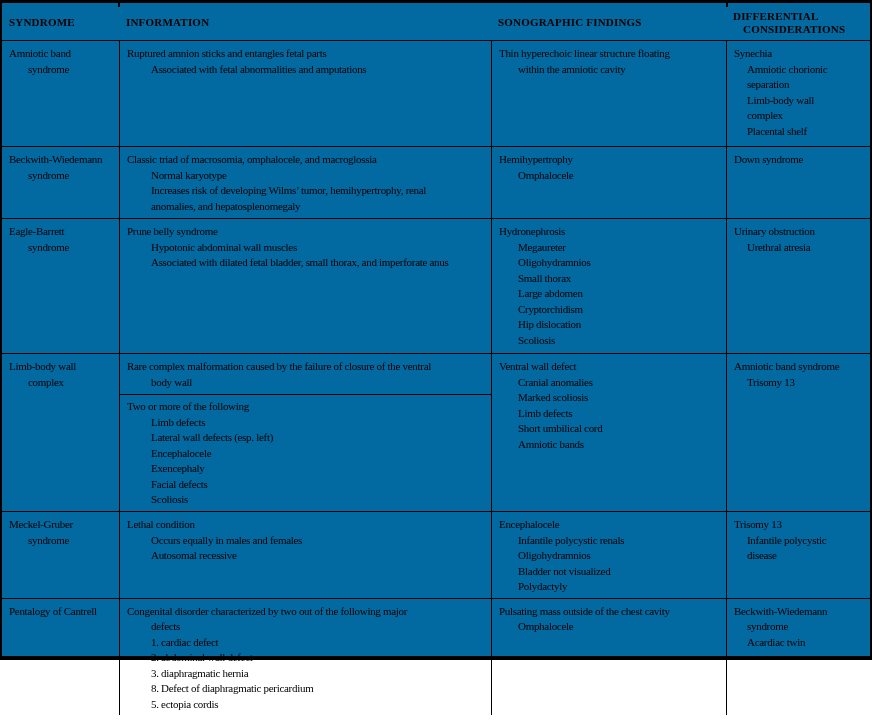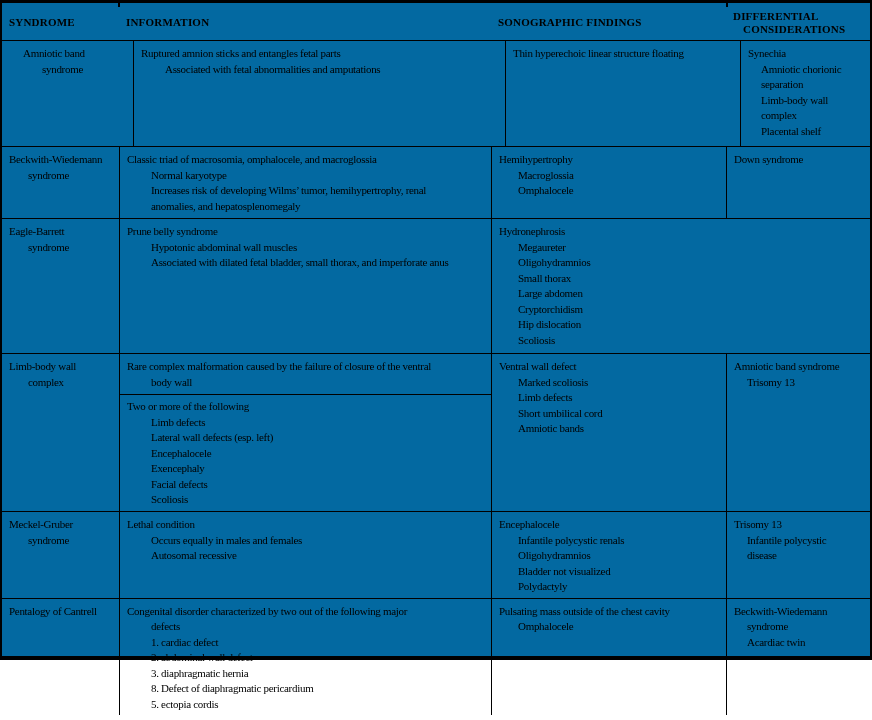--- a/index.html
+++ b/index.html
@@ -54,21 +54,21 @@
   .i1 { padding-left:19px; }
   .col-information .i1 { padding-left:24px; }
   .col-differential .i1 { padding-left:13px; }
   
   .block + .block {
     border-top:1px solid #000;
     margin:4px -4px 0 -7px;
     padding:4px 4px 0 7px;
   }
   
-  .r1 { min-height:106px;padding-left:14px; }
+  .r1 { min-height:106px; }
   .r2 { min-height:72px; }
   .r3 { min-height:135px; }
   .r4 { min-height:158px; }
   .r5 { min-height:85px; }
   .r6 { min-height:116px; }
 </style>
 </head>
 <body>
 
 <div class="table">
@@ -101,20 +101,21 @@
         </div>
         <div class="cell col-information">
           <div class="block">
             <div class="ln i0">Ruptured amnion sticks and entangles fetal parts</div>
             <div class="ln i1">Associated with fetal abnormalities and amputations</div>
           </div>
         </div>
         <div class="cell col-sonographic">
           <div class="block">
             <div class="ln i0">Thin hyperechoic linear structure floating</div>
+            <div class="ln i1">within the amniotic cavity</div>
           </div>
         </div>
         <div class="cell col-differential">
           <div class="block">
             <div class="ln i0">Synechia</div>
             <div class="ln i1">Amniotic chorionic</div>
             <div class="ln i1">separation</div>
             <div class="ln i1">Limb-body wall</div>
             <div class="ln i1">complex</div>
             <div class="ln i1">Placental shelf</div>
@@ -132,21 +133,20 @@
           <div class="block">
             <div class="ln i0">Classic triad of macrosomia, omphalocele, and macroglossia</div>
             <div class="ln i1">Normal karyotype</div>
             <div class="ln i1">Increases risk of developing Wilms’ tumor, hemihypertrophy, renal</div>
             <div class="ln i1">anomalies, and hepatosplenomegaly</div>
           </div>
         </div>
         <div class="cell col-sonographic">
           <div class="block">
             <div class="ln i0">Hemihypertrophy</div>
-            <div class="ln i1">Macroglossia</div>
             <div class="ln i1">Omphalocele</div>
           </div>
         </div>
         <div class="cell col-differential">
           <div class="block">
             <div class="ln i0">Down syndrome</div>
           </div>
         </div>
       </div>
       <div class="row body-row r3">
@@ -168,20 +168,26 @@
             <div class="ln i0">Hydronephrosis</div>
             <div class="ln i1">Megaureter</div>
             <div class="ln i1">Oligohydramnios</div>
             <div class="ln i1">Small thorax</div>
             <div class="ln i1">Large abdomen</div>
             <div class="ln i1">Cryptorchidism</div>
             <div class="ln i1">Hip dislocation</div>
             <div class="ln i1">Scoliosis</div>
           </div>
         </div>
+        <div class="cell col-differential">
+          <div class="block">
+            <div class="ln i0">Urinary obstruction</div>
+            <div class="ln i1">Urethral atresia</div>
+          </div>
+        </div>
       </div>
       <div class="row body-row r4">
         <div class="cell col-syndrome">
           <div class="block">
             <div class="ln i0">Limb-body wall</div>
             <div class="ln i1">complex</div>
           </div>
         </div>
         <div class="cell col-information">
           <div class="block">
@@ -194,20 +200,21 @@
             <div class="ln i1">Lateral wall defects (esp. left)</div>
             <div class="ln i1">Encephalocele</div>
             <div class="ln i1">Exencephaly</div>
             <div class="ln i1">Facial defects</div>
             <div class="ln i1">Scoliosis</div>
           </div>
         </div>
         <div class="cell col-sonographic">
           <div class="block">
             <div class="ln i0">Ventral wall defect</div>
+            <div class="ln i1">Cranial anomalies</div>
             <div class="ln i1">Marked scoliosis</div>
             <div class="ln i1">Limb defects</div>
             <div class="ln i1">Short umbilical cord</div>
             <div class="ln i1">Amniotic bands</div>
           </div>
         </div>
         <div class="cell col-differential">
           <div class="block">
             <div class="ln i0">Amniotic band syndrome</div>
             <div class="ln i1">Trisomy 13</div>

